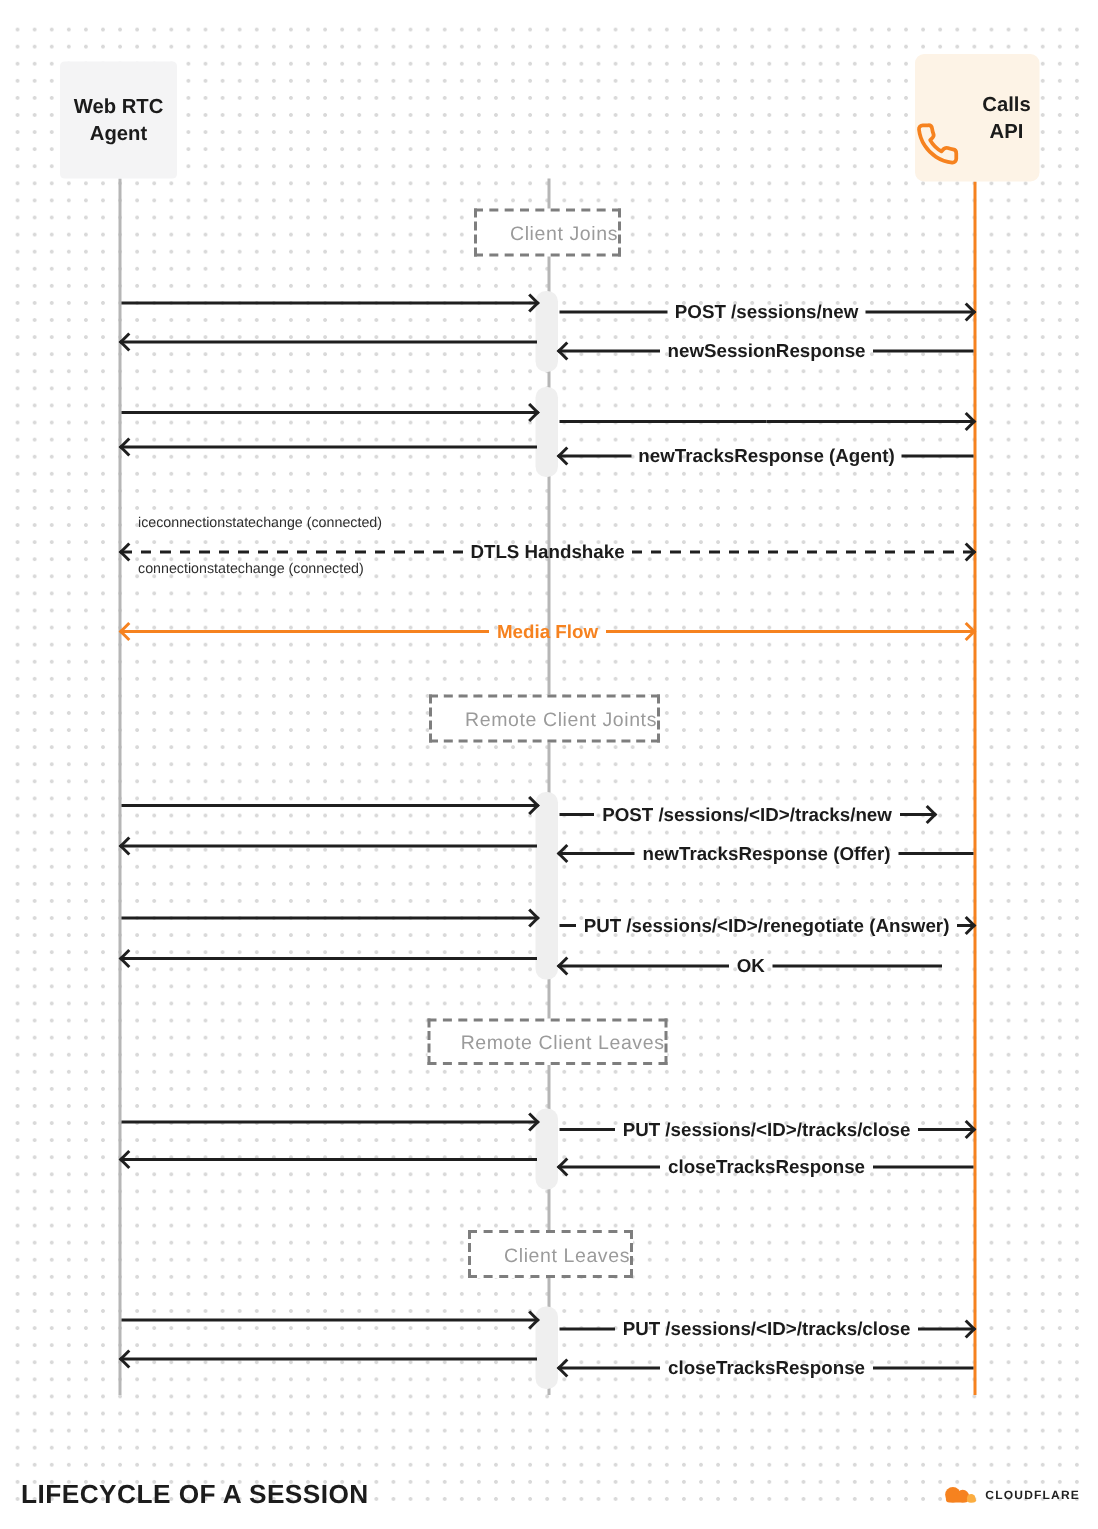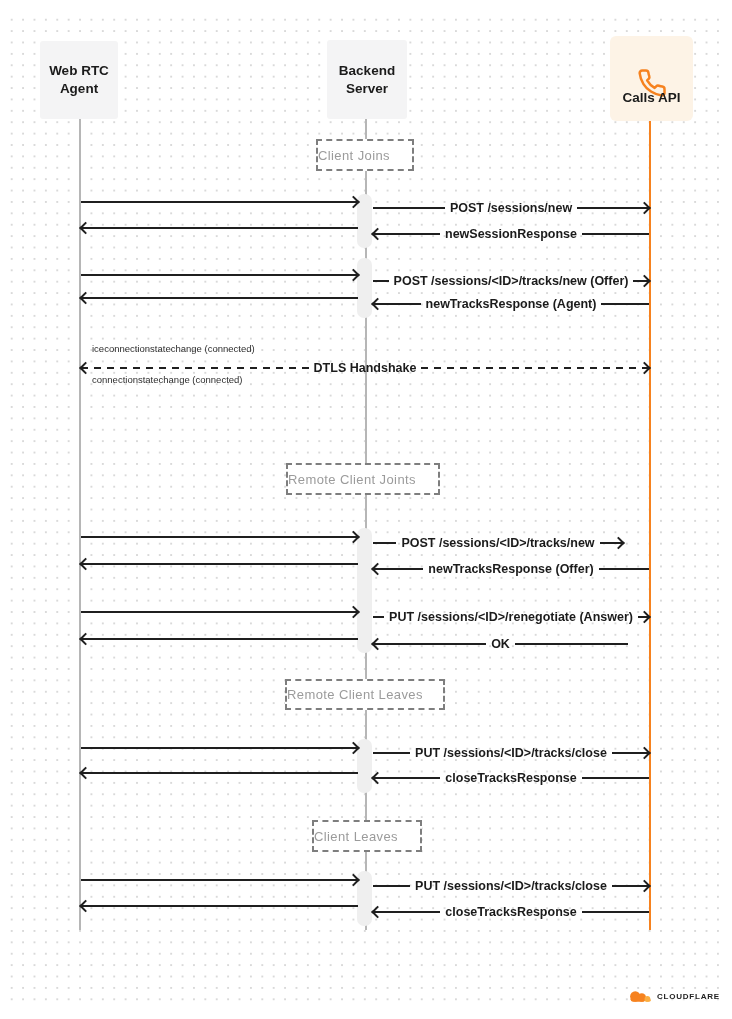--- a/index.html
+++ b/index.html
@@ -8,23 +8,23 @@
   .dots{position:absolute;left:6px;right:6px;top:14px;bottom:10px;
         background-image:radial-gradient(circle,#d9d9d9 1.1px,transparent 1.45px);
         background-size:11.4px 11.4px;z-index:0;}
   .lifeline{position:absolute;width:1.6px;z-index:1;}
   .lifeline.gray{background:#b6b6b6;}
   .lifeline.orange{background:#f6821f;width:2.2px;}
   .act{position:absolute;left:357px;width:15px;background:#efefef;border-radius:7px;z-index:2;}
   .node{position:absolute;background:#f4f4f5;border-radius:3px;display:flex;align-items:center;
         justify-content:center;text-align:center;font-weight:700;font-size:13.5px;line-height:1.32;
         white-space:pre-line;z-index:4;}
-  .node.calls{background:#fdf3e6;border-radius:6px;flex-direction:column;gap:9px;}
+  .node.calls{background:#fdf3e6;border-radius:6px;gap:9px;}
   .phase{position:absolute;border:2px dashed #7e7e7e;background:#fff;color:#9b9b9b;
-         display:flex;align-items:center;justify-content:flex-start;font-size:13px;
+         display:flex;align-items:center;justify-content:flex-end;font-size:13px;
          letter-spacing:.4px;z-index:4;box-sizing:border-box;}
   .msg{position:absolute;height:14px;display:flex;align-items:center;z-index:3;}
   .msg .ln{flex:1;height:2.4px;background:#1f1f1f;}
   .msg .lbl{font-weight:700;font-size:12.5px;white-space:nowrap;padding:0 5px;color:#1b1b1b;}
   .msg .head{position:absolute;top:50%;width:9px;height:9px;box-sizing:border-box;
              border-top:2.6px solid #1f1f1f;border-right:2.6px solid #1f1f1f;}
   .msg .head.r{right:0;transform:translate(0,-50%) rotate(45deg);}
   .msg .head.l{left:0;transform:translate(0,-50%) rotate(-135deg);}
   .msg.dashed .ln{background:repeating-linear-gradient(90deg,#1f1f1f 0 7px,transparent 7px 13px);}
   .msg.media .ln{background:#f6821f;height:2.6px;}
@@ -49,24 +49,20 @@
   <div class="act" style="top:194px;height:54px"></div>
   <div class="act" style="top:258px;height:60px"></div>
   <div class="act" style="top:528px;height:125px"></div>
   <div class="act" style="top:739px;height:54px"></div>
   <div class="act" style="top:871px;height:55px"></div>
 
   <div class="node" style="left:40px;top:41px;width:78px;height:78px">
     <span>Web RTC
 Agent</span>
   </div>
-  <div class="node" style="left:327px;top:40px;width:80px;height:79px">
-    <span>Backend
-Server</span>
-  </div>
   <div class="node calls" style="left:610px;top:36px;width:83px;height:85px">
     <span style="display:block;height:30px">
       <svg width="30" height="30" viewBox="0 0 24 24" fill="none" stroke="#f6821f" stroke-width="2" stroke-linecap="round" stroke-linejoin="round">
         <path d="M22 16.92v3a2 2 0 0 1-2.18 2 19.79 19.79 0 0 1-8.63-3.07 19.5 19.5 0 0 1-6-6 19.79 19.79 0 0 1-3.07-8.67A2 2 0 0 1 4.11 2h3a2 2 0 0 1 2 1.72 12.84 12.84 0 0 0 .7 2.81 2 2 0 0 1-.45 2.11L8.09 9.91a16 16 0 0 0 6 6l1.27-1.27a2 2 0 0 1 2.11-.45 12.84 12.84 0 0 0 2.81.7A2 2 0 0 1 22 16.92z"></path>
       </svg>
     </span>
     <span>Calls API</span>
   </div>
 
   <div class="phase" style="left:316px;top:139px;width:98px;height:32px">
@@ -102,21 +98,20 @@
       <span class="lbl">newSessionResponse</span>
       <span class="ln"></span>
   </div>
 
   <div class="msg" style="left:81px;top:268px;width:277px">
     <span class="ln"></span>
       <span class="head r"></span>
   </div>
   <div class="msg" style="left:373px;top:274px;width:276px">
     <span class="ln"></span>
-      <span class="lbl">POST /sessions/&lt;ID&gt;/tracks/new (Offer)</span>
       <span class="ln"></span>
     <span class="head r"></span>
   </div>
   <div class="msg" style="left:81px;top:291px;width:277px">
     <span class="head l"></span>
       <span class="ln"></span>
   </div>
   <div class="msg" style="left:373px;top:297px;width:276px">
     <span class="head l"></span>
     <span class="ln"></span>
@@ -128,20 +123,27 @@
 
   <div class="msg dashed" style="left:81px;top:361px;width:568px">
     <span class="head l"></span>
     <span class="ln"></span>
       <span class="lbl">DTLS Handshake</span>
       <span class="ln"></span>
     <span class="head r"></span>
   </div>
   <div class="sub" style="left:92px;top:374px">connectionstatechange (connected)</div>
 
+  <div class="msg media" style="left:81px;top:414px;width:568px">
+    <span class="head l"></span>
+    <span class="ln"></span>
+      <span class="lbl">Media Flow</span>
+      <span class="ln"></span>
+    <span class="head r"></span>
+  </div>
 
   <div class="msg" style="left:81px;top:530px;width:277px">
     <span class="ln"></span>
       <span class="head r"></span>
   </div>
   <div class="msg" style="left:373px;top:536px;width:250px">
     <span class="ln"></span>
       <span class="lbl">POST /sessions/&lt;ID&gt;/tracks/new</span>
       <span class="ln"></span>
     <span class="head r"></span>
@@ -213,20 +215,21 @@
     <span class="head l"></span>
       <span class="ln"></span>
   </div>
   <div class="msg" style="left:373px;top:905px;width:276px">
     <span class="head l"></span>
     <span class="ln"></span>
       <span class="lbl">closeTracksResponse</span>
       <span class="ln"></span>
   </div>
 
+  <div class="title">LIFECYCLE OF A SESSION</div>
   <div class="logo">
     <span style="display:block;height:16px">
       <svg width="30" height="16" viewBox="0 0 32 16">
         <circle cx="12" cy="8.5" r="5.5" fill="#f6821f"></circle>
         <circle cx="19" cy="9.5" r="4.5" fill="#f6821f"></circle>
         <rect x="7" y="9" width="16" height="5" rx="2.5" fill="#f6821f"></rect>
         <circle cx="25" cy="11" r="3" fill="#fbad41"></circle>
         <rect x="22" y="11" width="6.5" height="3" rx="1.5" fill="#fbad41"></rect>
       </svg>
     </span>

